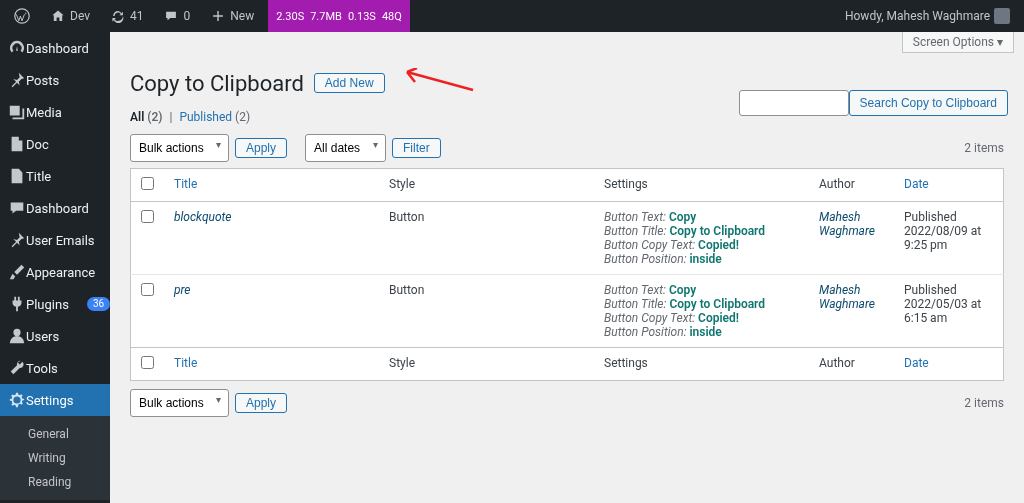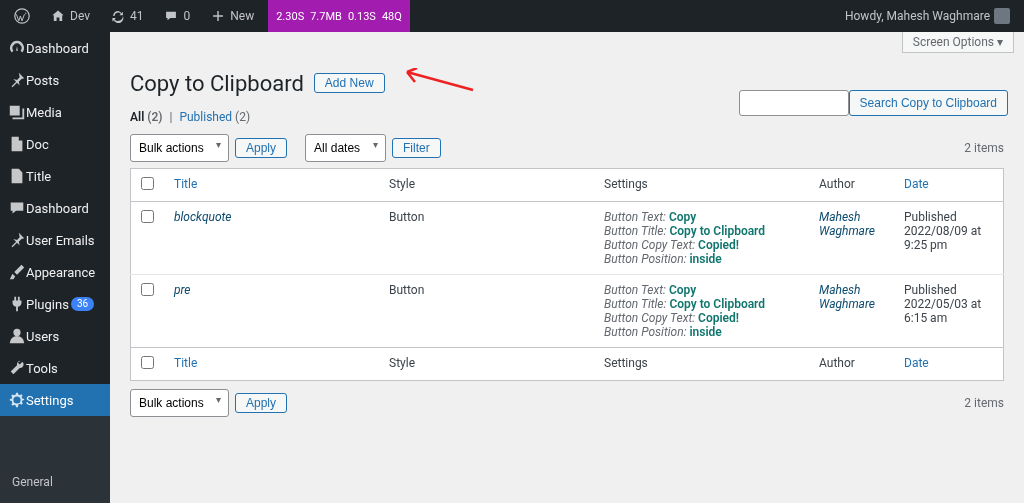--- a/index.html
+++ b/index.html
@@ -14,23 +14,23 @@
 .topbar .metrics { background: #a21caf; color: #fff; padding: 2px 8px; height: 34px; display: inline-flex; align-items: center; gap: 6px; font-size: 11px; }
 .topbar .avatar { width: 16px; height: 16px; background: #6c7781; border-radius: 2px; }
 
 
 .shell { display: flex; min-height: calc(100vh - 32px); }
 .sidebar { width: 110px; background: #1d2327; color: #c3c4c7; font-size: 13px; padding-bottom: 20px; }
 .sidebar .menu-item { display: flex; align-items: center; padding: 7px 8px; cursor: pointer; color: #f0f0f1; }
 .sidebar .menu-item.active { background: #2271b1; color: #fff; position: relative; }
 .sidebar .menu-item.active::after { content: ""; position: absolute; right: -8px; top: 50%; transform: translateY(-50%); border: 8px solid transparent; border-left-color: #2271b1; }
 .sidebar .ic { width: 18px; height: 18px; display: inline-flex; align-items: center; justify-content: center; opacity: .8; }
-.sidebar .badge { background: #3b82f6; color: #fff; border-radius: 9px; padding: 0 6px; font-size: 10px; line-height: 14px; margin-left: 2px; }
+.sidebar .badge { background: #3b82f6; color: #fff; border-radius: 9px; padding: 0 6px; font-size: 10px; line-height: 14px; margin-left: 18px; }
 .sidebar .submenu { background: #2c3338; padding: 6px 0; font-size: 12px; }
-.sidebar .sub-item { padding: 5px 12px; color: #c3c4c7; cursor: pointer; margin-top: 48px; }
+.sidebar .sub-item { padding: 5px 28px; color: #c3c4c7; cursor: pointer; }
 
 
 .main { flex: 1; background: #f0f0f1; padding: 10px 20px 40px; position: relative; }
 .screen-opts { position: absolute; top: 0; right: 10px; background: #f6f7f7; border: 1px solid #c3c4c7; border-top: none; padding: 3px 10px; font-size: 12px; color: #646970; cursor: pointer; }
 .page-title-row { display: flex; align-items: center; gap: 10px; margin: 26px 0 12px; }
 .page-title { font-size: 22px; font-weight: 400; color: #1d2327; }
 .btn-outline { border: 1px solid #2271b1; color: #2271b1; background: #f6f7f7; padding: 2px 10px; font-size: 12px; border-radius: 3px; cursor: pointer; }
 
 .subsub { font-size: 12px; margin-bottom: 10px; }
 .subsub a { color: #2271b1; text-decoration: none; }

